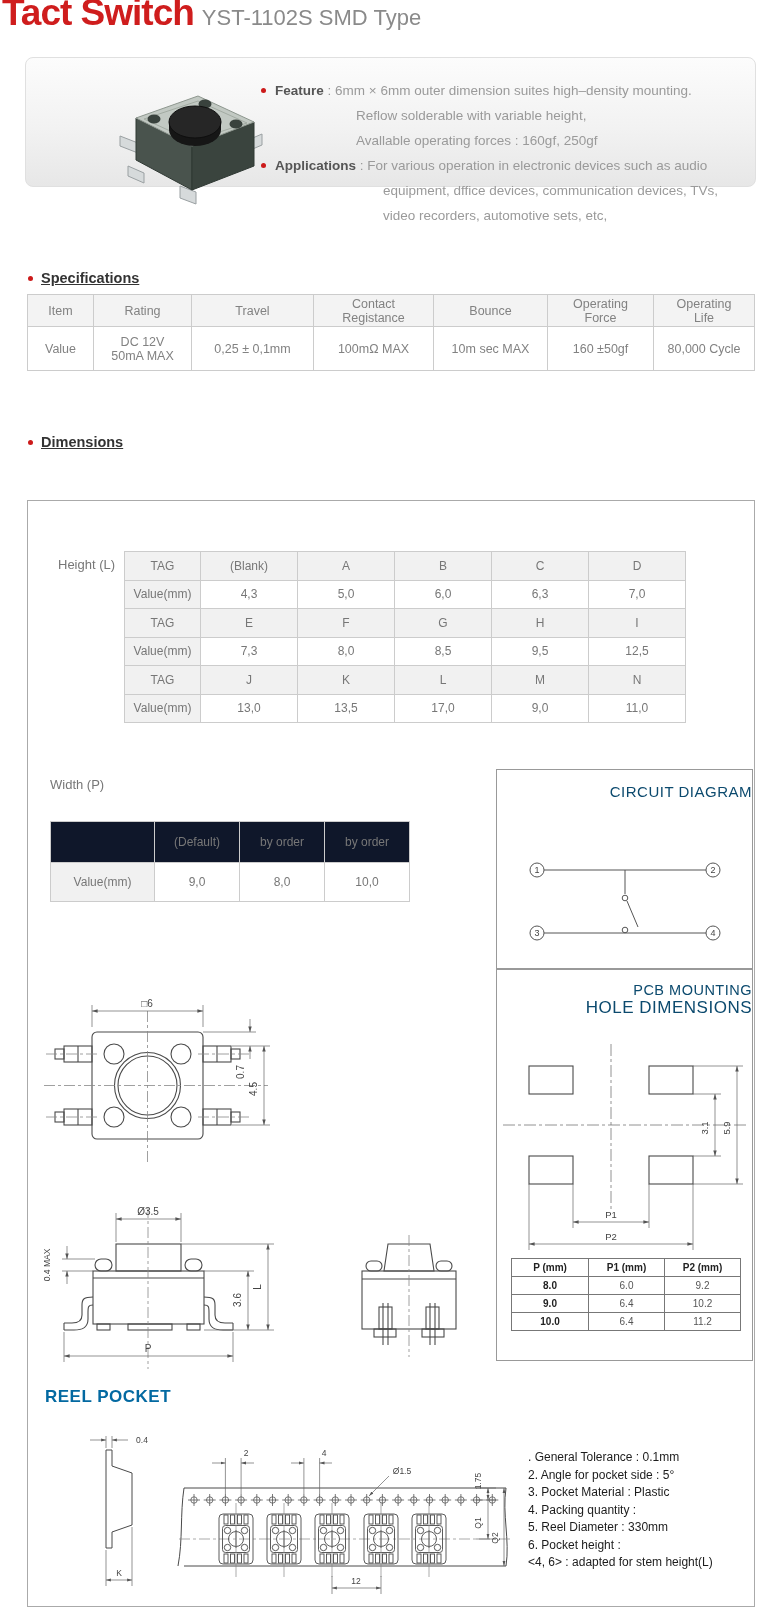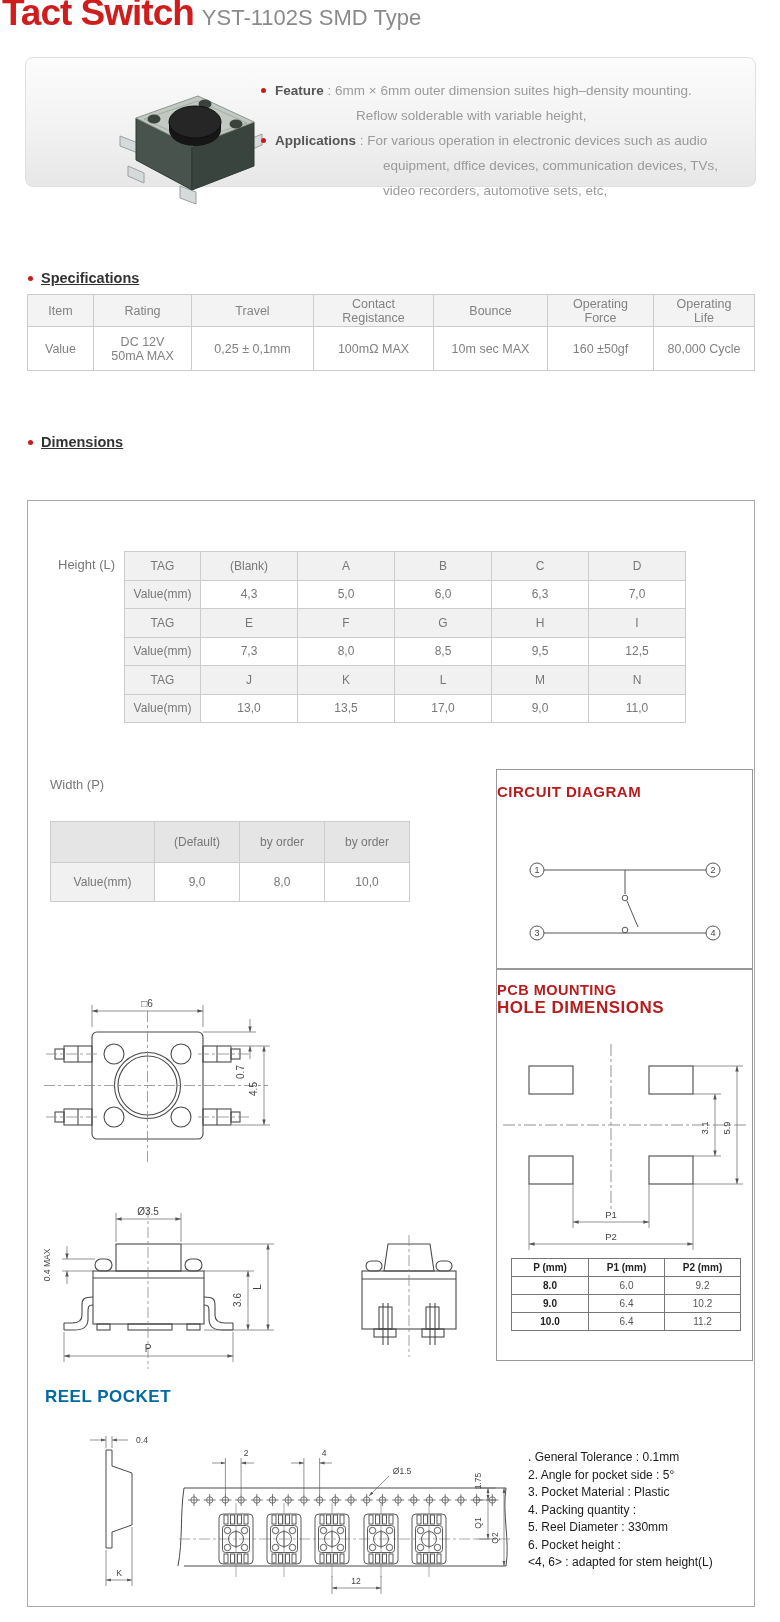--- a/index.html
+++ b/index.html
@@ -38,27 +38,27 @@
   
   .dims-box { position:absolute; left:27px; top:500px; width:728px; height:1107px; border:1px solid #aaa; background:#fff; }
   .inbox-label { position:absolute; font-size:13px; color:#777; }
 
   .htable { position:absolute; left:96px; top:50px; border-collapse:collapse; table-layout:fixed; }
   .htable td { border:1px solid #ccc; height:28.5px; text-align:center; font-size:12px; color:#777; background:#fff; }
   .htable td.g { background:#f1f1f1; }
 
   .wtable { position:absolute; left:22px; top:320px; border-collapse:collapse; table-layout:fixed; }
   .wtable td { border:1px solid #ccc; text-align:center; font-size:12px; color:#777; background:#fff; }
-  .wtable tr.hd td { background:#e5e5e5; height:41px; }
+  .wtable tr.hd td { background:#0f172a; height:41px; }
   .wtable tr.vl td { height:39px; }
   .wtable tr.vl td.g { background:#f1f1f1; }
 
   
   .cad-box { position:absolute; border:1px solid #999; background:#fff; }
-  .cad-title { text-align:left; font-size:15px; font-weight:700; color:#b91c1c; letter-spacing:0.5px; }
+  .cad-title { text-align:right; font-size:15px; font-weight:400; color:#0c4a6e; letter-spacing:0.5px; }
 
   .pcb-table { position:absolute; left:14px; top:288px; border-collapse:collapse; table-layout:fixed; }
   .pcb-table td { border:1px solid #777; height:18px; text-align:center; font-size:10px; color:#555; }
   .pcb-table tr.hd td { font-weight:700; color:#222; }
   .pcb-table td.b { font-weight:700; color:#222; }
 
   .reel-heading { position:absolute; left:17px; top:886px; font-size:17px; font-weight:600; color:#0369a1; letter-spacing:0.5px; }
   .notes { position:absolute; left:500px; top:948px; width:250px; font-size:12px; color:#1c1c1c; line-height:17.5px; white-space:nowrap; }
 
   svg { display:block; }
@@ -90,20 +90,21 @@
       <ellipse cx="121" cy="24" rx="6.5" ry="4.5" fill="#39423d"></ellipse>
       <ellipse cx="152" cy="44" rx="6.5" ry="4.5" fill="#39423d"></ellipse>
       <ellipse cx="101" cy="58" rx="6.5" ry="4.5" fill="#39423d"></ellipse>
 
       <path d="M85,42 L85,50 A26,16 0 0 0 137,50 L137,42" fill="#161616"></path>
       <ellipse cx="111" cy="42" rx="26" ry="16" fill="#262626" stroke="#0e0e0e" stroke-width="1"></ellipse>
     </svg>
     <div class="intro-text">
       <div class="intro-line"><span class="blt"></span><span class="ilabel">Feature</span> <span>: 6mm × 6mm outer dimension suites high–density mounting.</span></div>
       <div class="intro-line ind1">Reflow solderable with variable height,</div>
+      <div class="intro-line ind1">Avallable operating forces : 160gf, 250gf</div>
       <div class="intro-line"><span class="blt"></span><span class="ilabel">Applications</span> <span>: For various operation in electronic devices such as audio</span></div>
       <div class="intro-line ind2">equipment, dffice devices, communication devices, TVs,</div>
       <div class="intro-line ind2">video recorders, automotive sets, etc,</div>
     </div>
   </div>
 
   <div class="sec-heading" style="left:28px; top:270px;">
     <span class="blt"></span>
     <span>Specifications</span>
   </div>

